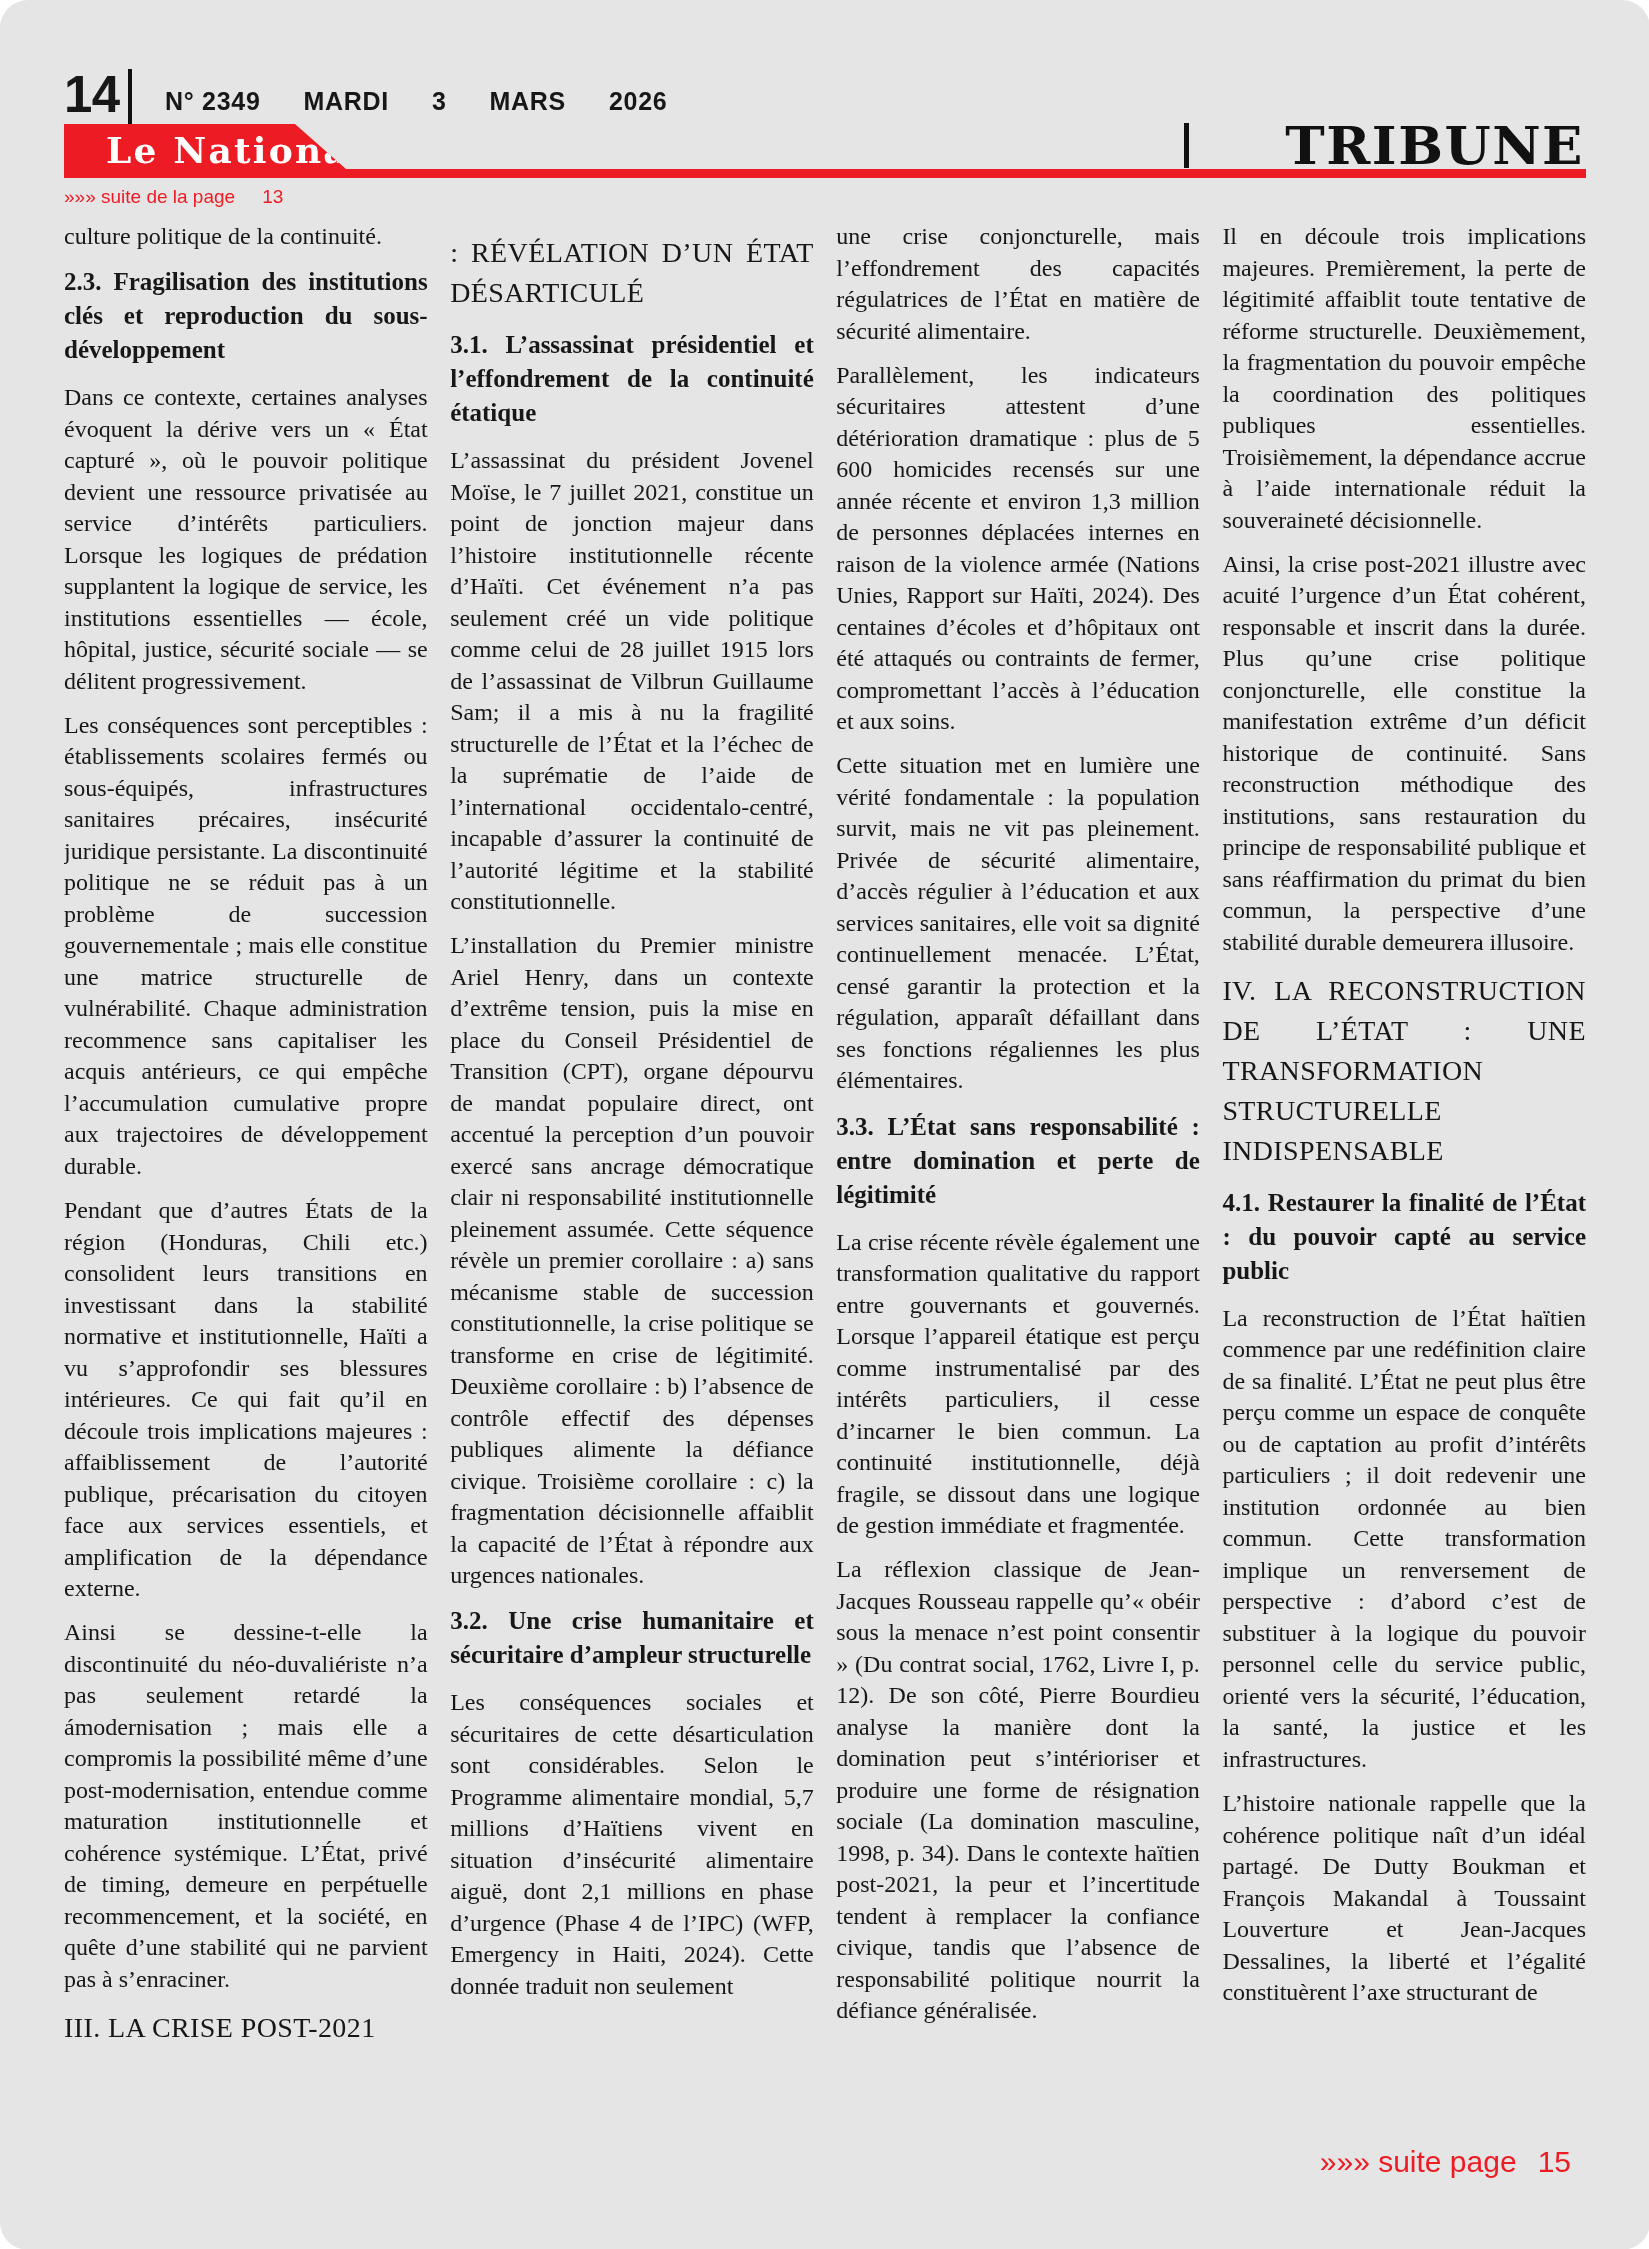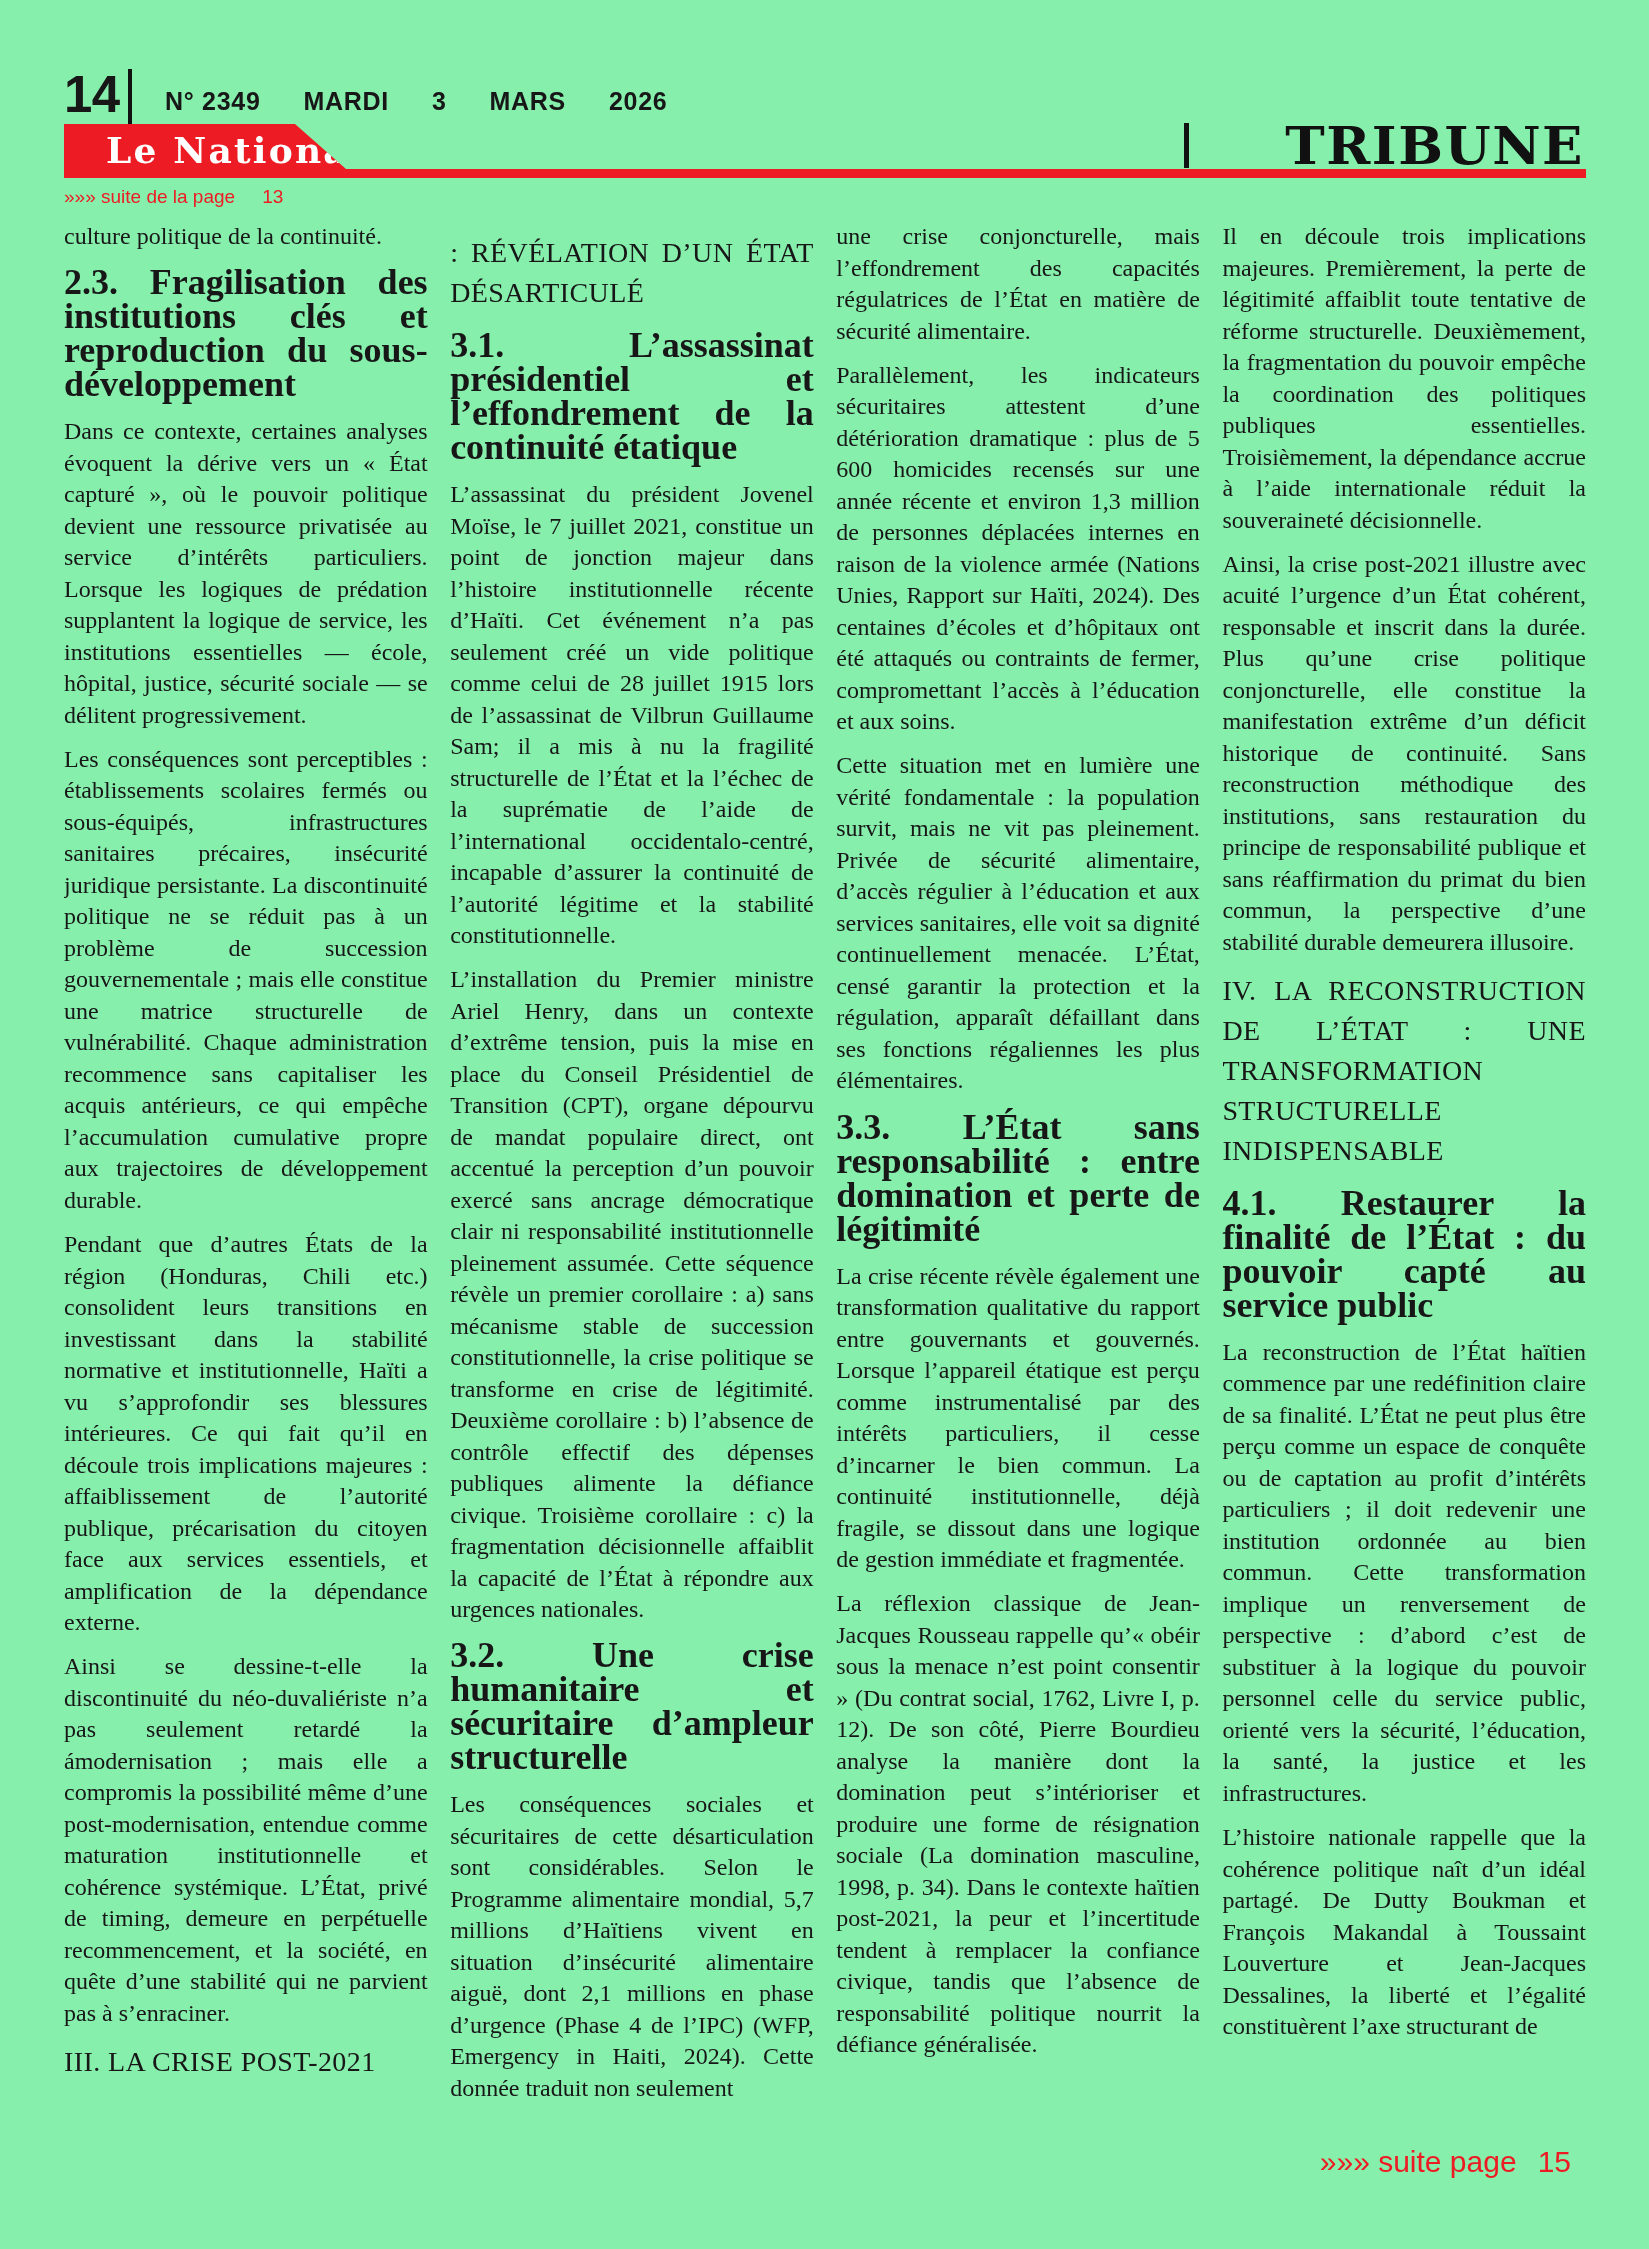--- a/index.html
+++ b/index.html
@@ -1,19 +1,19 @@
 <!DOCTYPE html>
 <html style="font-size:12px"><head>
 <meta charset="utf-8">
 <style>
   :root { --red:#ed1c24; --ink:#171717; }
   * { box-sizing:border-box; margin:0; padding:0; }
   html,body { background:#fff; }
-  .page { position:relative; width:1650px; height:2250px; background:#86efac; overflow:hidden;
-          font-family:"Liberation Serif", serif; color:var(--ink); }
+  .page { position:relative; width:1650px; height:2250px; background:#e5e5e5; overflow:hidden;
+          font-family:"Liberation Serif", serif; color:var(--ink);border-radius:28px; }
 
   
   .folio-row { position:absolute; left:64px; top:69px; display:flex; align-items:flex-start; }
   .page-num { font-family:"Liberation Sans", sans-serif; font-weight:800; font-size:51px; line-height:51px; letter-spacing:-0.7px; }
   .folio-bar { width:3.7px; height:60px; background:#111; margin-left:9px; margin-right:33px; }
   .issue-group { display:flex; align-items:center; margin-top:18px; font-family:"Liberation Sans", sans-serif;
                  font-weight:700; font-size:25px; letter-spacing:0.7px; }
   .issue-group span { margin-right:43px; }
   .tribune { position:absolute; top:114px; right:66px; display:flex; align-items:center; }
   .trib-bar { width:5.2px; height:45px; background:#111; margin-right:96px; }
@@ -25,21 +25,21 @@
            font-size:36px; color:#ffffff; letter-spacing:2.2px; }
 
   .cont-top { position:absolute; left:64px; top:186px; color:var(--red);
               font-family:"Liberation Sans", sans-serif; font-size:19px; }
   .cont-top .pg { margin-left:27px; }
 
   
   .columns { position:absolute; left:64px; top:221px; width:1522px; height:1931px; display:flex; gap:22.5px;justify-content:center; }
   .col { flex:1 1 0; overflow:hidden; }
   .col p { font-size:24px; line-height:31.5px; text-align:justify; margin:0 0 12.7px; }
-  .col h3 { font-size:36px; line-height:34px; font-weight:bold; text-align:justify; margin:9px 0 15px; }
+  .col h3 { font-size:25px; line-height:34px; font-weight:bold; text-align:justify; margin:9px 0 15px; }
   .col h2 { font-size:28px; line-height:40px; font-weight:normal; text-align:justify; margin:12px 0 15px; letter-spacing:0.4px; }
 
   .cont-bottom { position:absolute; right:79px; top:2145px; color:var(--red);
                  font-family:"Liberation Sans", sans-serif; font-size:30px; }
   .cont-bottom .pg { margin-left:21px; }
 </style>
 </head>
 <body>
 
 <div class="page">

